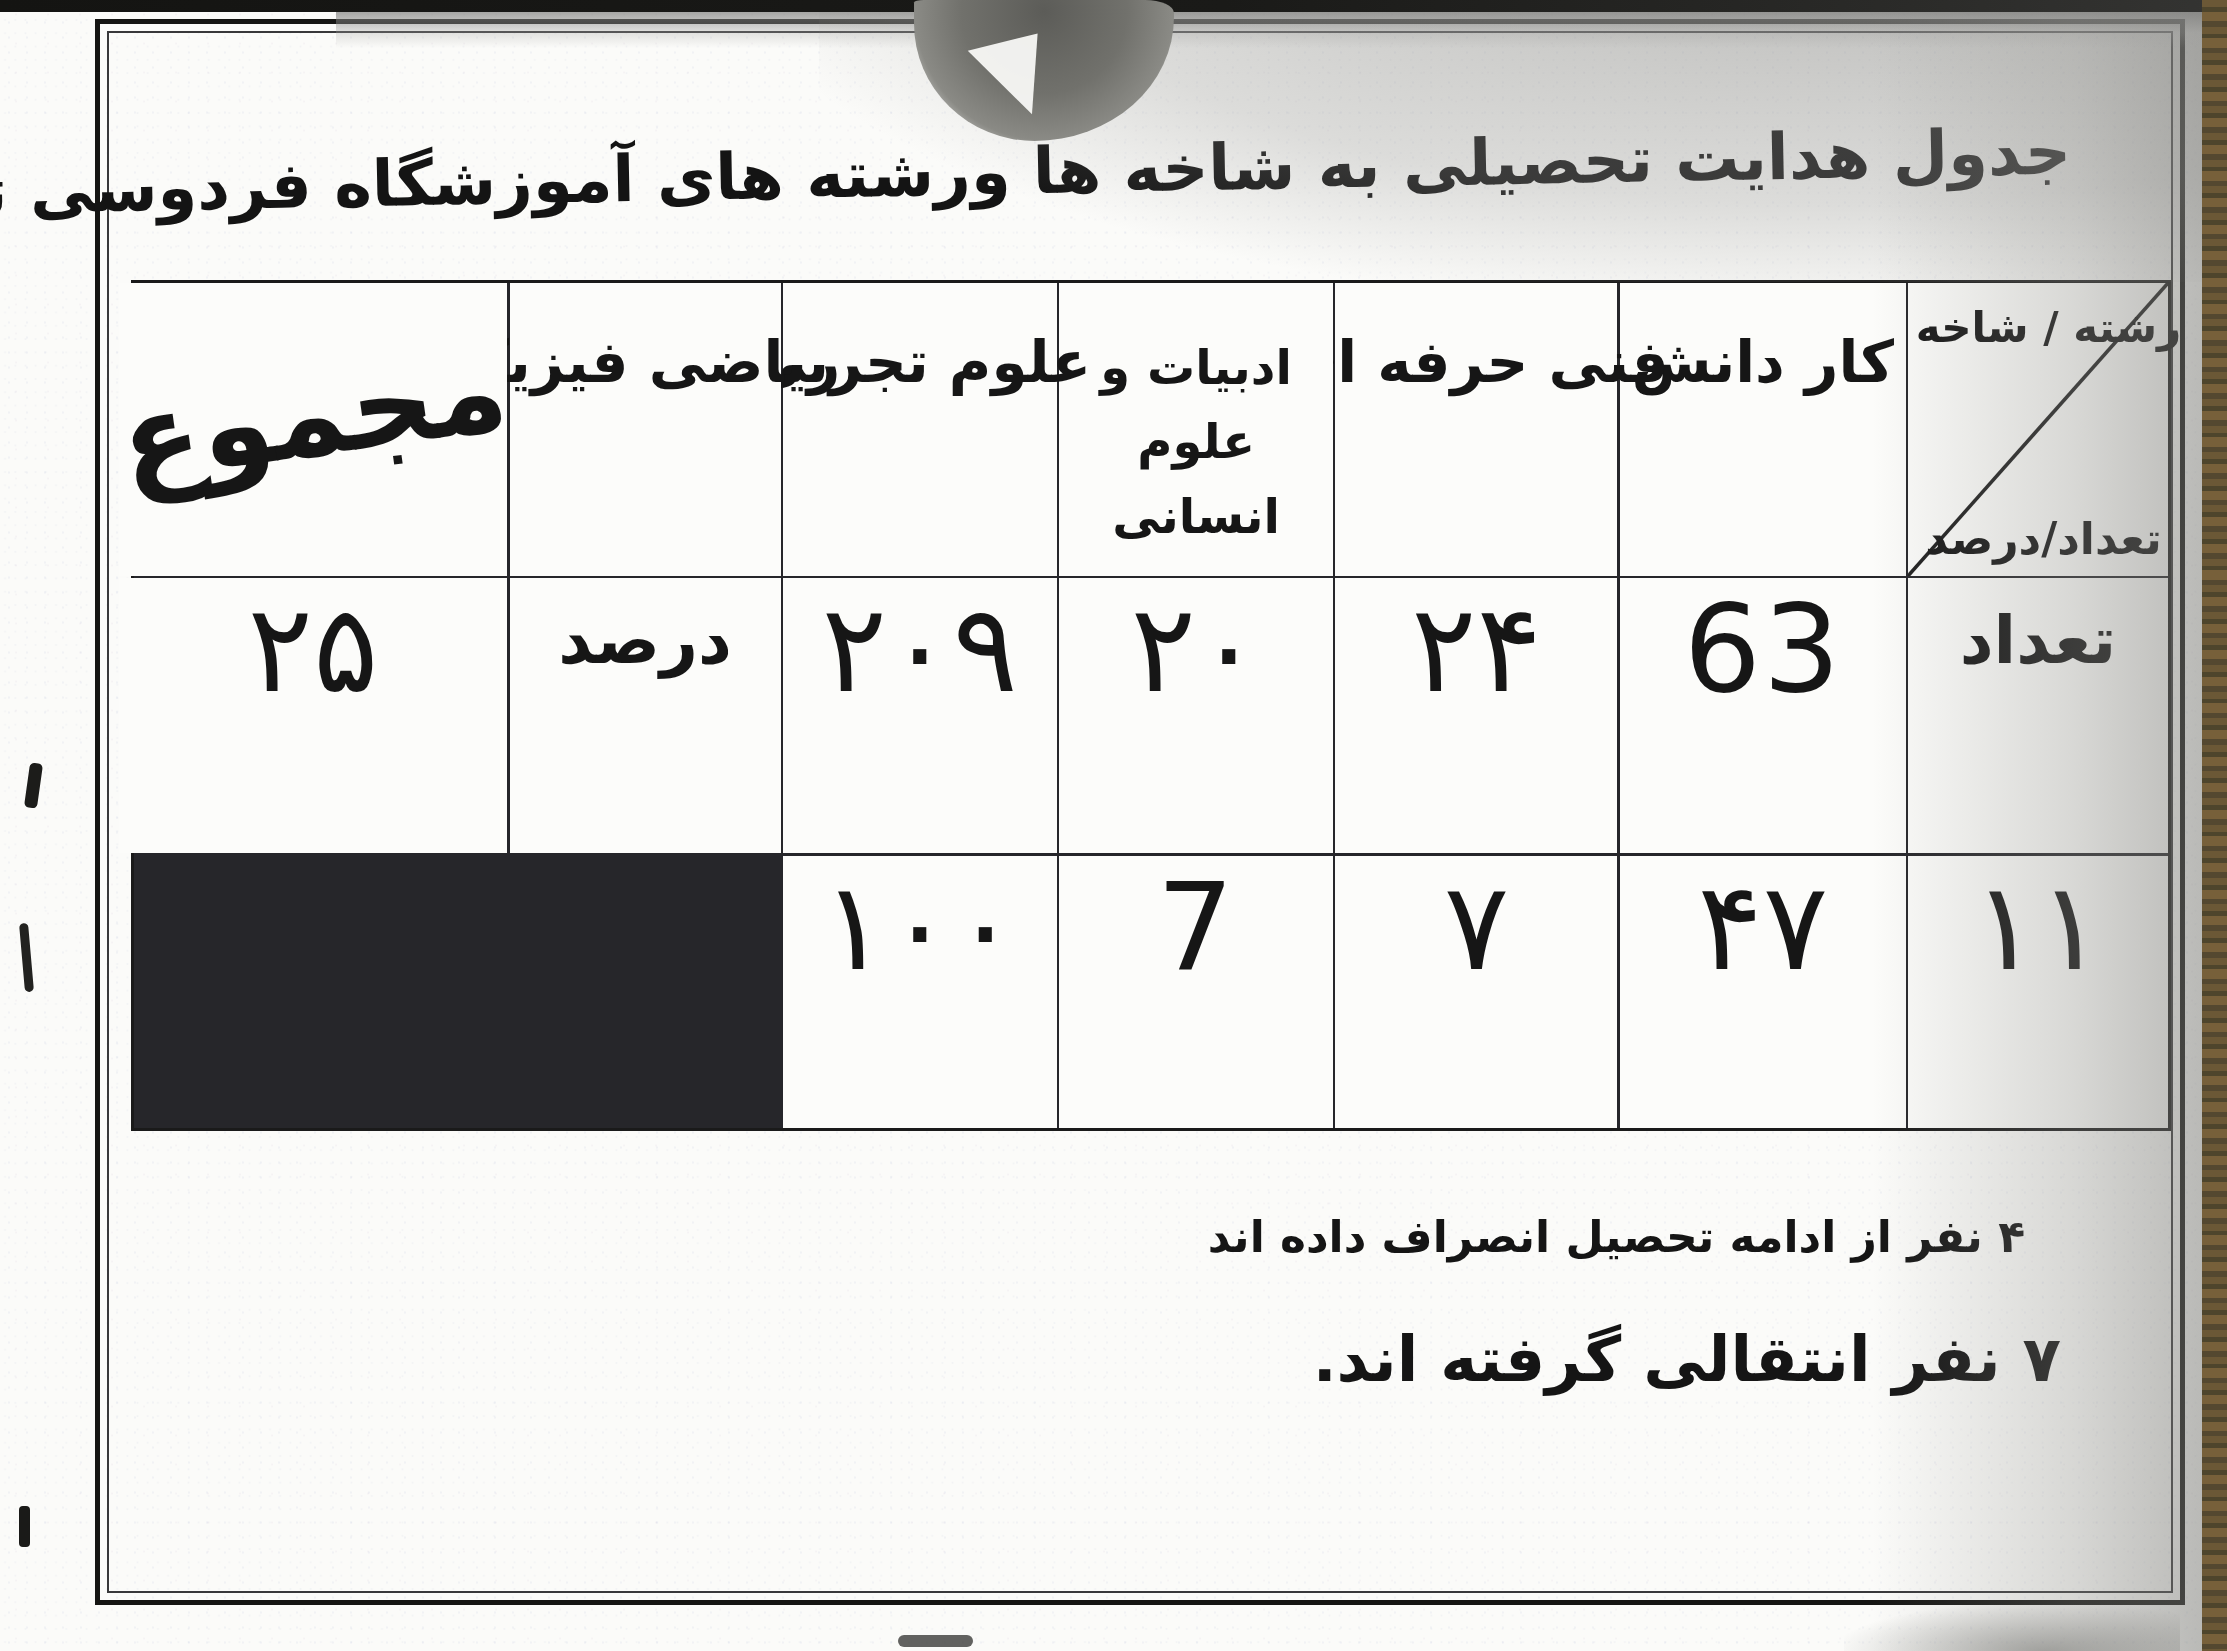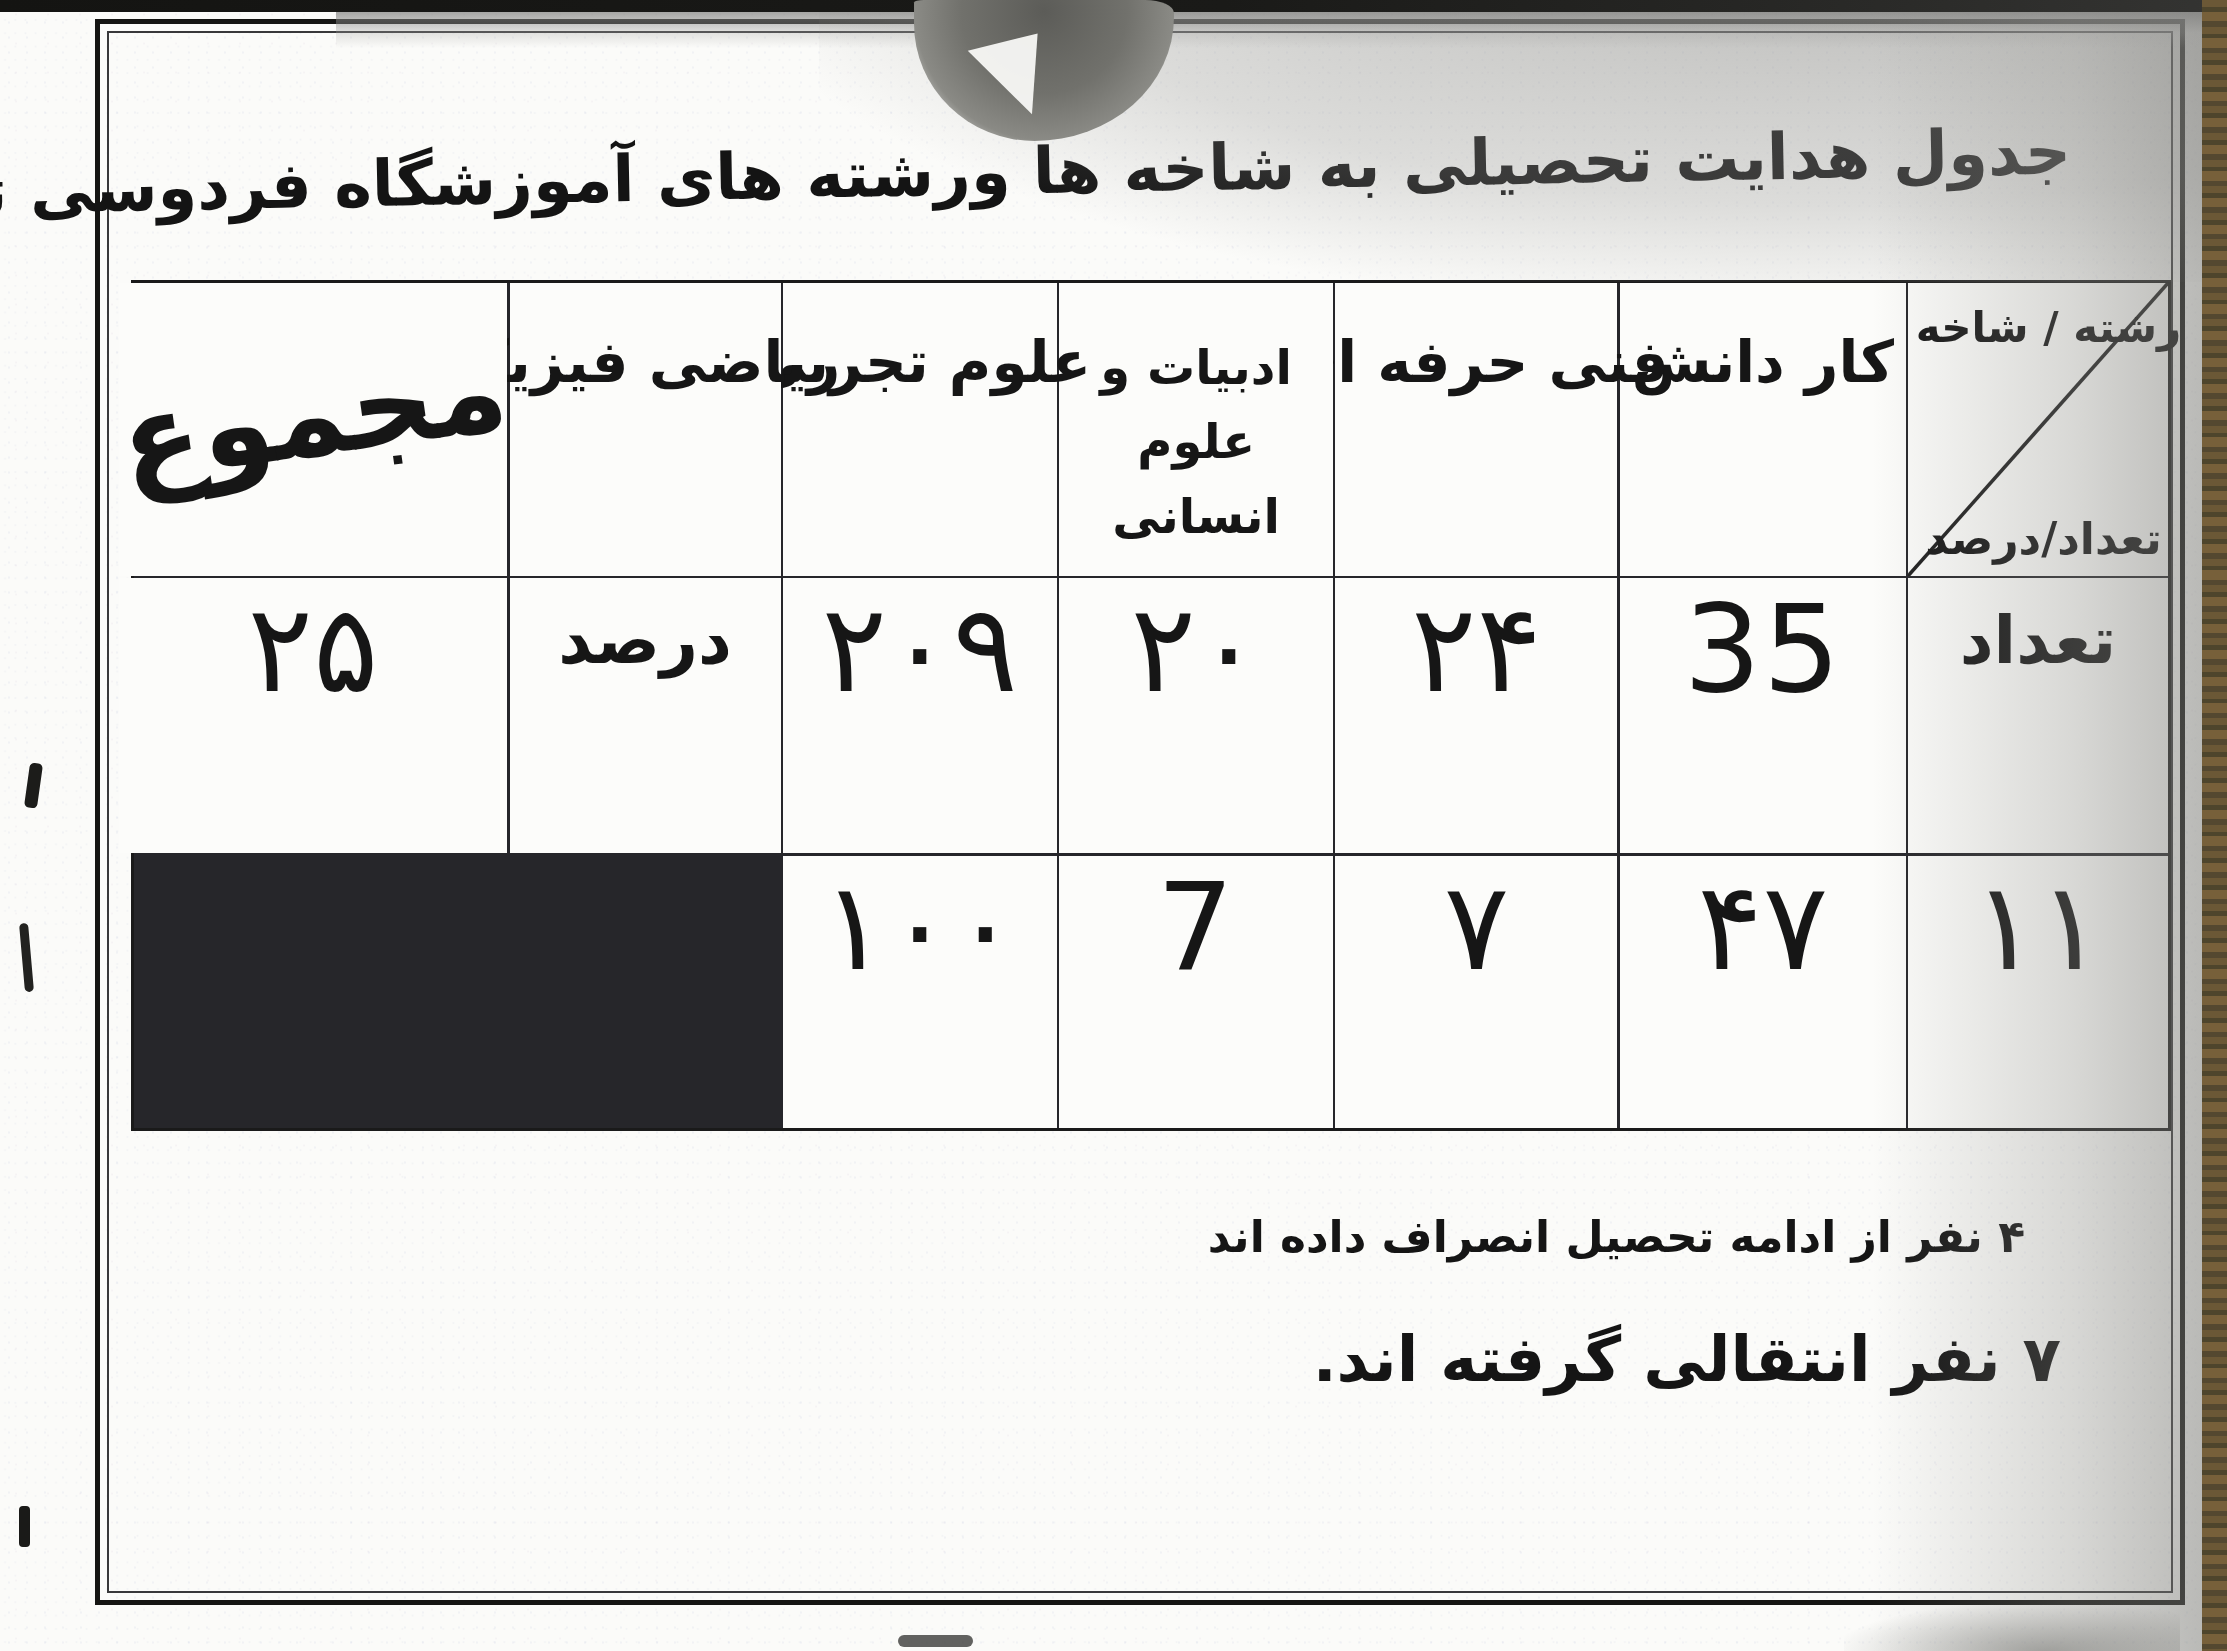--- a/index.html
+++ b/index.html
@@ -108,21 +108,21 @@
     <div class="cell head">کار دانش</div>
     <div class="cell head">فنی حرفه ای</div>
     <div class="cell head two-line">ادبیات و علوم انسانی</div>
     <div class="cell head">علوم تجربی</div>
     <div class="cell head">ریاضی فیزیک</div>
     <div class="cell head total-head">
       <span class="total-word">مجموع</span>
     </div>
 
     <div class="cell rowlabel">تعداد</div>
-    <div class="cell num">35</div>
+    <div class="cell num">63</div>
     <div class="cell num">۲۴</div>
     <div class="cell num">۲۰</div>
     <div class="cell num">۲۰۹</div>
 
     <div class="cell rowlabel">درصد</div>
     <div class="cell num">۲۵</div>
     <div class="cell num">۱۱</div>
     <div class="cell num">۴۷</div>
     <div class="cell num">۷</div>
     <div class="cell num">7</div>

